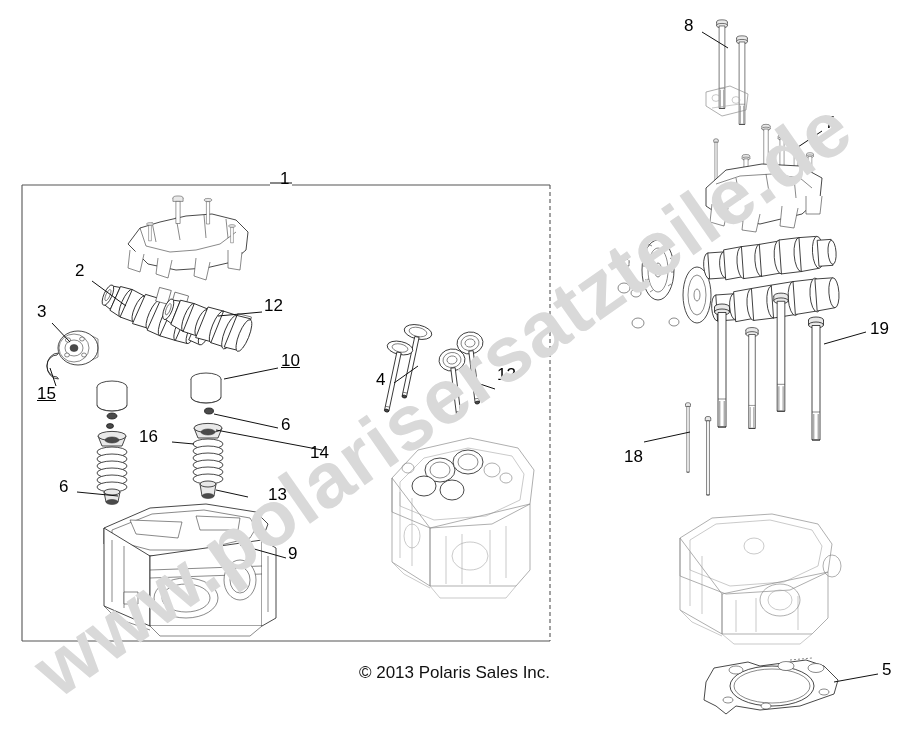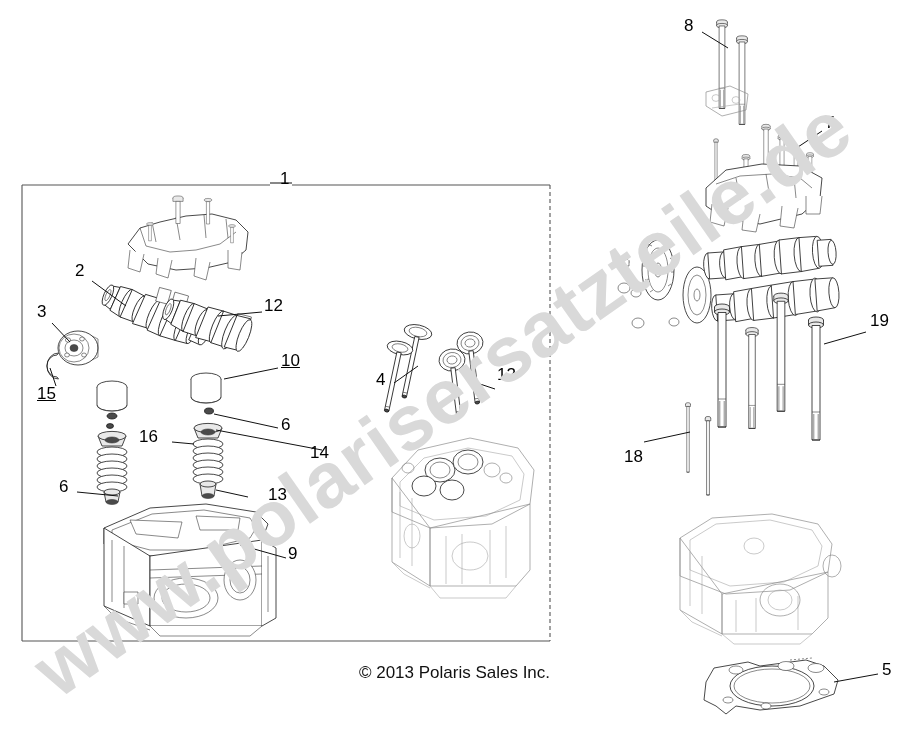--- a/index.html
+++ b/index.html
@@ -538,17 +538,17 @@
   <div class="callout" style="left:288px; top:545px;">9</div>
   <div class="callout" style="left:281px; top:352px;text-decoration:underline;">10</div>
   <div class="callout" style="left:264px; top:297px;">12</div>
   <div class="callout" style="left:497px; top:366px;">12</div>
   <div class="callout" style="left:268px; top:486px;">13</div>
   <div class="callout" style="left:310px; top:444px;">14</div>
   <div class="callout" style="left:37px;  top:385px;text-decoration:underline;">15</div>
   <div class="callout" style="left:139px; top:428px;">16</div>
   <div class="callout" style="left:281px; top:416px;">6</div>
   <div class="callout" style="left:624px; top:428px;margin-top:20px;">18</div>
-  <div class="callout" style="left:870px; top:312px;">19</div>
+  <div class="callout" style="left:870px; top:320px;">19</div>
 
   <div id="copyright">© 2013 Polaris Sales Inc.</div>
 
 </div>
 
 </body></html>

